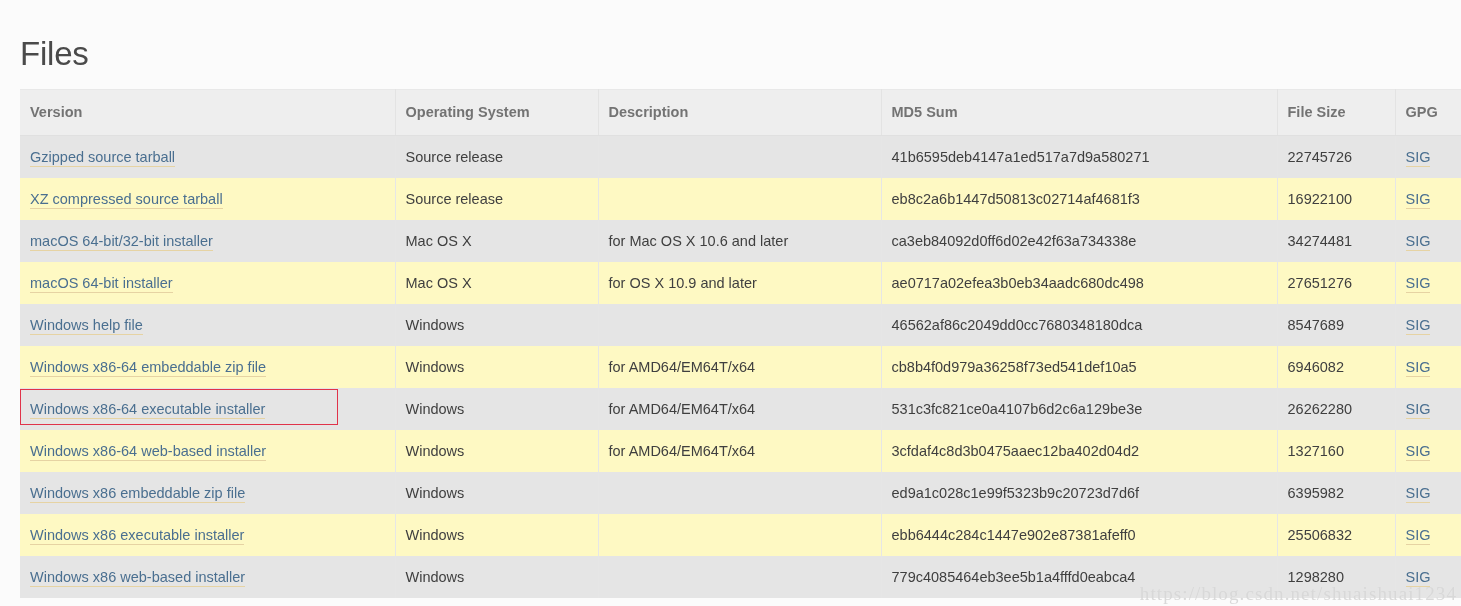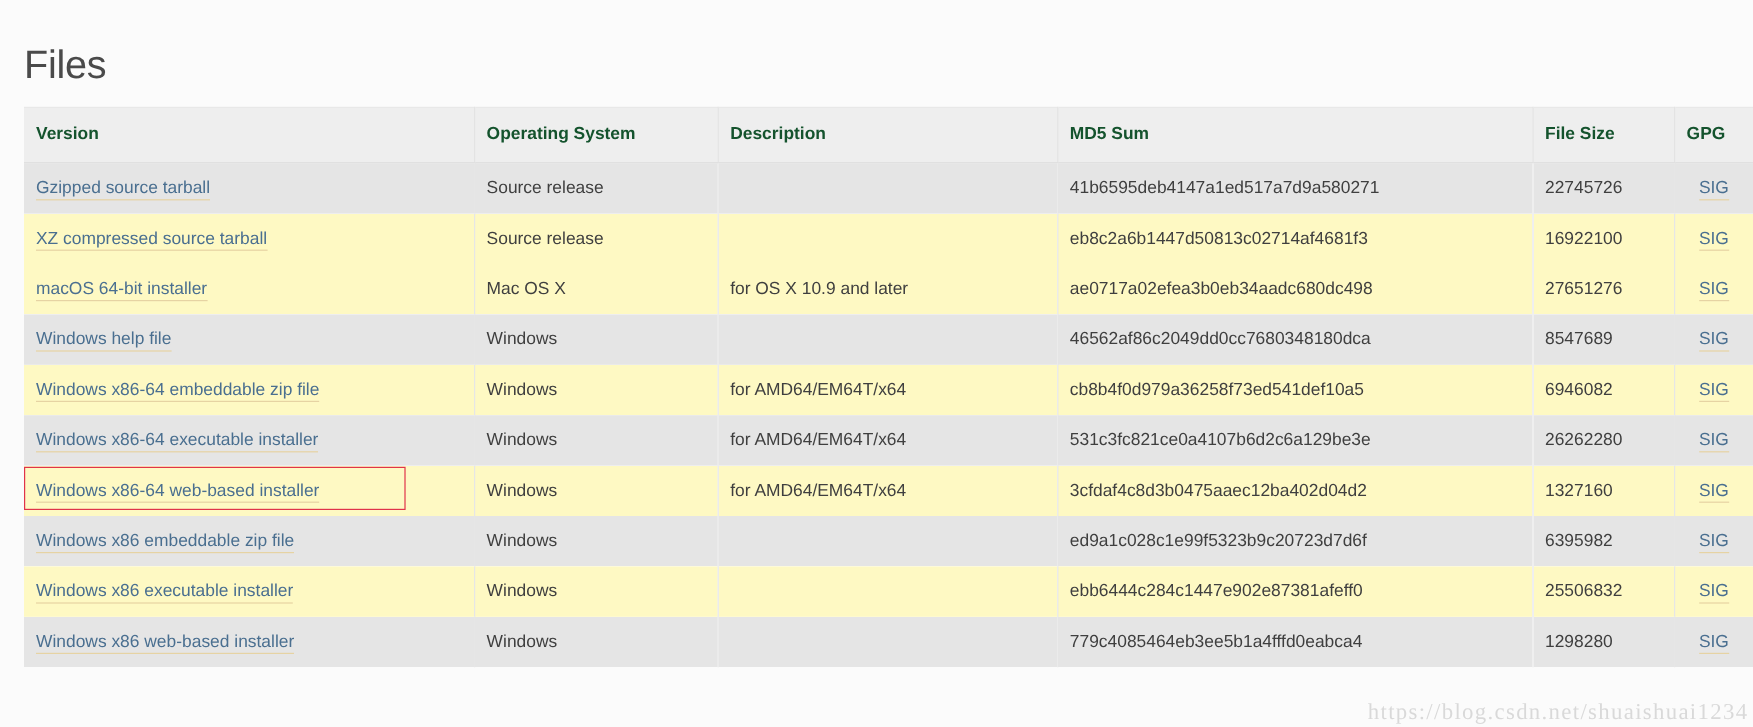--- a/index.html
+++ b/index.html
@@ -47,42 +47,42 @@
   table.files col.c-desc     { width: 283px; }
   table.files col.c-md5      { width: 396px; }
   table.files col.c-size     { width: 118px; }
   table.files col.c-gpg      { width: 66px; }
 
   table.files thead th {
     background: #eeeeee;
     text-align: left;
     font-weight: bold;
     font-size: 14.5px;
-    color: #14532d;
+    color: #737373;
     padding: 10px 10px 11px 10px;
     border-right: 1px solid #e3e3e3;
     border-bottom: 1px solid #e0e0e0;
     border-top: 1px solid #e8e8e8;
     height: 24px;
     vertical-align: middle;
     white-space: nowrap;
   }
   table.files thead th:last-child { border-right: none; }
 
   table.files tbody td {
     padding: 10px 10px 11px 10px;
     border-right: 1px solid #e6e6e6;
     vertical-align: middle;
     height: 21px;
     color: #3f3f3f;
     font-size: 14.5px;
     white-space: nowrap;
     overflow: hidden;
   }
-  table.files tbody td:last-child { border-right: none; text-align: center; }
+  table.files tbody td:last-child { border-right: none; }
 
   table.files tbody tr.odd  td { background: #e5e5e5; }
   table.files tbody tr.even td { background: #fef9c3; }
 
   a.filelink, a.siglink {
     color: #4a6f90;
     text-decoration: none;
     border-bottom: 1px solid #e6d3a3;
     padding-bottom: 1px;
     cursor: pointer;
@@ -152,20 +152,28 @@
           <td><a class="siglink">SIG</a></td>
         </tr>
         <tr class="even">
           <td><a class="filelink">XZ compressed source tarball</a></td>
           <td>Source release</td>
           <td></td>
           <td>eb8c2a6b1447d50813c02714af4681f3</td>
           <td>16922100</td>
           <td><a class="siglink">SIG</a></td>
         </tr>
+        <tr class="odd">
+          <td><a class="filelink">macOS 64-bit/32-bit installer</a></td>
+          <td>Mac OS X</td>
+          <td>for Mac OS X 10.6 and later</td>
+          <td>ca3eb84092d0ff6d02e42f63a734338e</td>
+          <td>34274481</td>
+          <td><a class="siglink">SIG</a></td>
+        </tr>
         <tr class="even">
           <td><a class="filelink">macOS 64-bit installer</a></td>
           <td>Mac OS X</td>
           <td>for OS X 10.9 and later</td>
           <td>ae0717a02efea3b0eb34aadc680dc498</td>
           <td>27651276</td>
           <td><a class="siglink">SIG</a></td>
         </tr>
         <tr class="odd">
           <td><a class="filelink">Windows help file</a></td>

